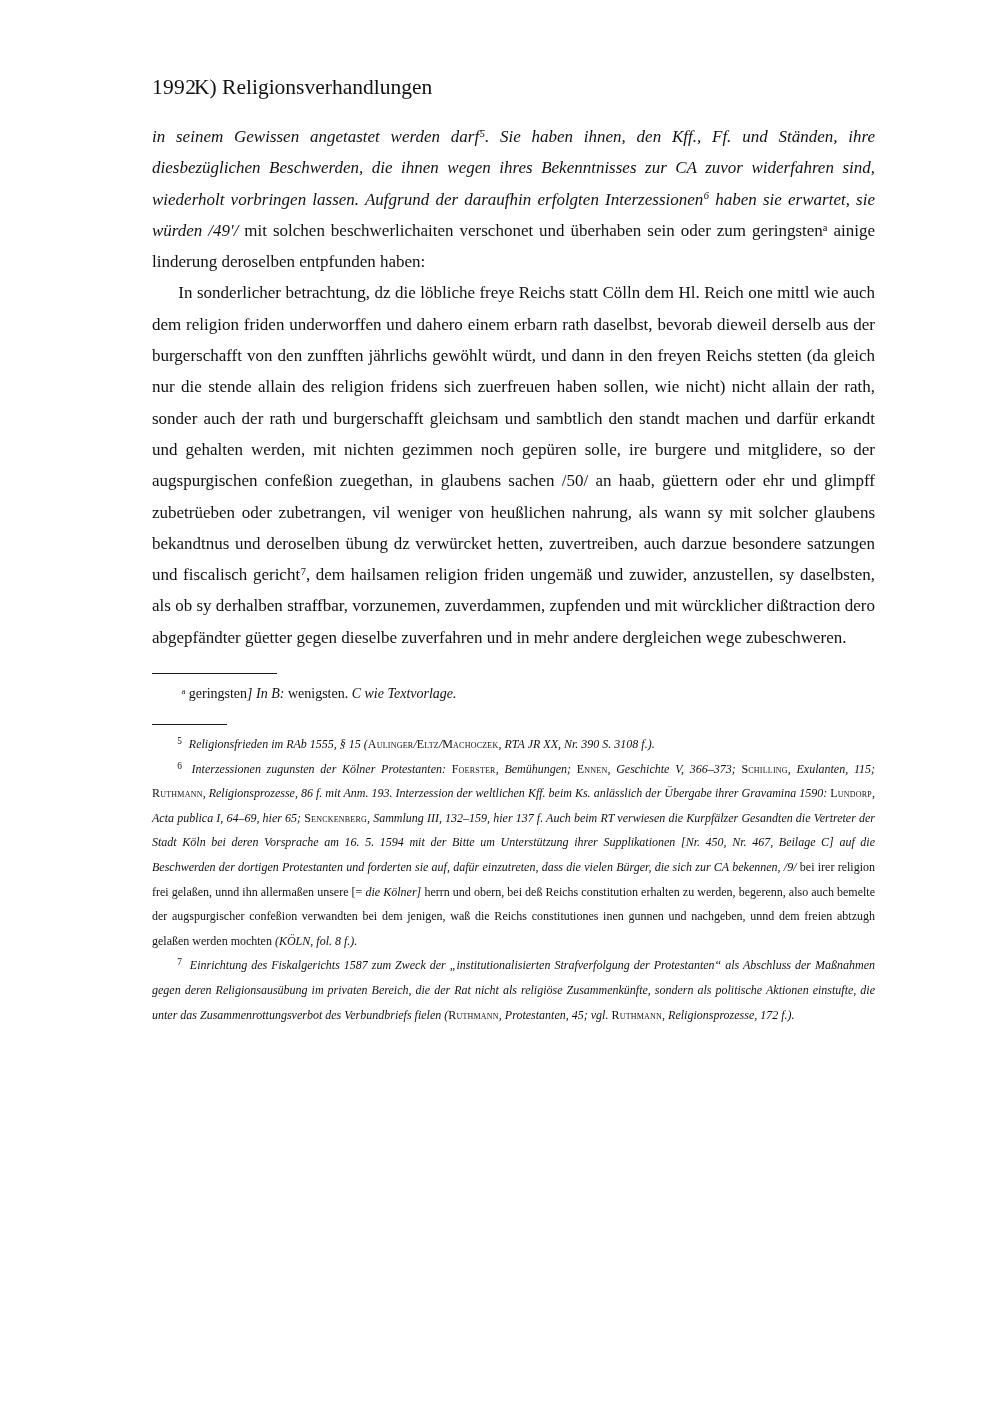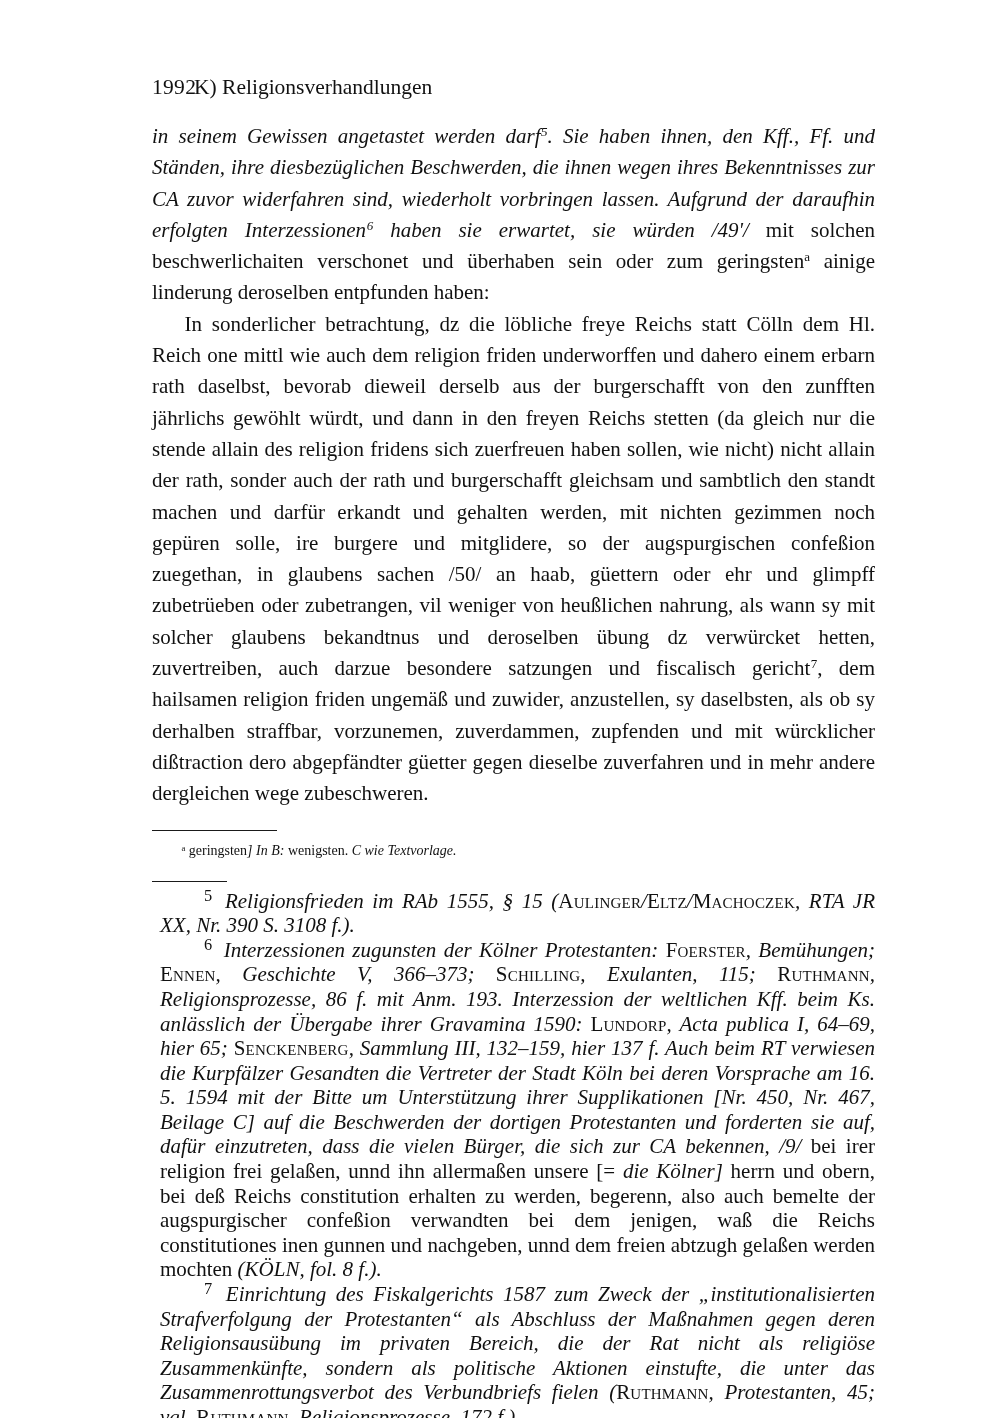--- a/index.html
+++ b/index.html
@@ -47,21 +47,21 @@
     position: absolute;
     left: 0;
     right: 0;
     top: 0;
     text-align: left;
     padding-left: 42px;
   }
 
   
   .body-text {
-    font-size: 21px;
+    font-size: 17px;
     line-height: 31.3px;
     text-align: justify;
     text-justify: inter-word;
     hyphens: none;
   }
   .body-text p {
     margin: 0;
   }
   .body-text p.indent {
     text-indent: 1.55em;
@@ -101,26 +101,26 @@
     font-size: 14px;
     line-height: 25px;
     text-align: justify;
     text-indent: 2.1em;
   }
 
   .footnotes {
     margin-top: 18px;
   }
   .footnote {
-    font-size: 21px;
+    font-size: 12px;
     line-height: 24.6px;
     text-align: justify;
     text-justify: inter-word;
     text-indent: 2.1em;
-    margin: 0 0 0 8px;
+    margin: 0 0 0 0;
   }
   .footnote + .footnote { margin-top: 0px; }
 
   .sc {
     font-variant: small-caps;
     font-style: normal;
     letter-spacing: 0.22px;
   }
 
   .num {

